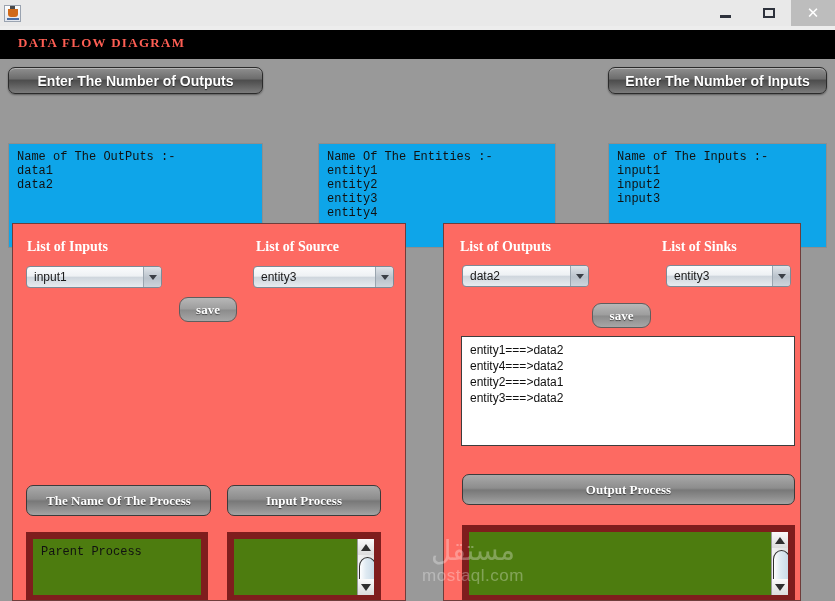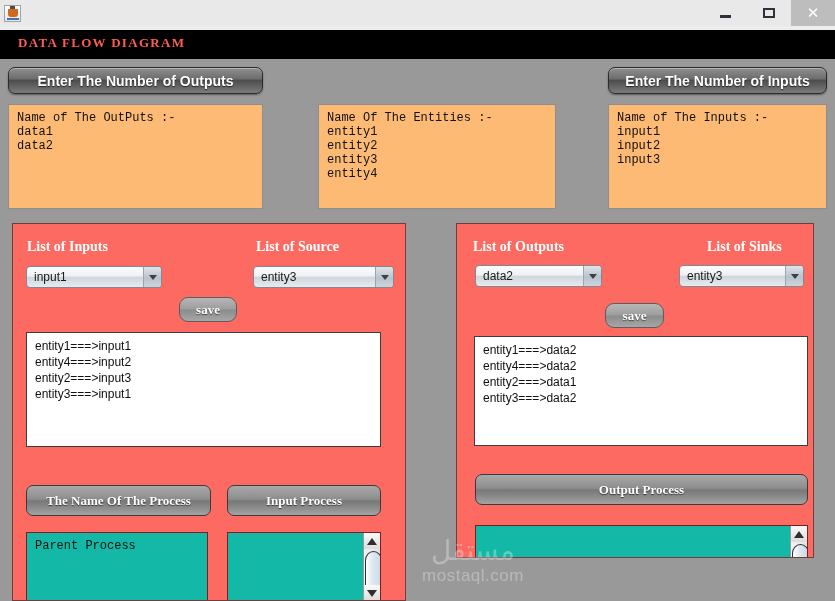--- a/index.html
+++ b/index.html
@@ -123,29 +123,30 @@
     justify-content: center;
     text-shadow: 0 1px 1px rgba(0,0,0,.65);
     box-shadow: inset 0 1px 0 rgba(255,255,255,.35), 0 1px 2px rgba(0,0,0,.4);
     cursor: default;
     user-select: none;
   }
 
   .top-textarea {
     position: absolute;
     box-sizing: border-box;
-    background: #fdba74;
+    background: #0ea5e9;
     border: 1px solid #8e8e8e;
     padding: 6px 8px;
     font-family: "Liberation Mono", monospace;
     font-size: 12px;
     line-height: 14px;
     color: #111111;
     white-space: pre;
     overflow: hidden;
+    margin-top: 39px;
   }
 
   
   .panel {
     position: absolute;
     box-sizing: border-box;
     background: #fd6a62;
     border: 1px solid #6f3d3b;
     overflow: hidden;
   }
@@ -245,22 +246,22 @@
     align-items: center;
     justify-content: center;
     text-shadow: 0 1px 1px rgba(0,0,0,.6);
     cursor: default;
     user-select: none;
   }
 
   .proc-area {
     position: absolute;
     box-sizing: border-box;
-    background: #14b8a6;
-    border: 1px solid #7f1d1d;
+    background: #4d7c0f;
+    border: 7px solid #7f1d1d;
     overflow: hidden;
   }
   .proc-area .proc-text {
     padding: 6px 8px;
     font-family: "Liberation Mono", monospace;
     font-size: 12px;
     line-height: 15px;
     color: #111111;
     white-space: pre;
   }
@@ -390,24 +391,20 @@
 
     <div class="combo" style="left:240px; top:42px; width:141px;">
       <span class="combo-value">entity3</span>
       <span class="combo-arrow">
           <i></i>
         </span>
     </div>
 
     <div class="save-btn" style="left:166px; top:73px; width:58px; height:25px;">save</div>
 
-    <div class="list-area" style="left:13px; top:108px; width:355px; height:115px;">entity1===&gt;input1
-entity4===&gt;input2
-entity2===&gt;input3
-entity3===&gt;input1</div>
 
     <div class="proc-btn" style="left:214px; top:261px; width:154px; height:31px;">Input Process</div>
     <div class="proc-btn" style="left:13px; top:261px; width:185px; height:31px;">The Name Of The Process</div>
 
     <div class="proc-area" style="left:13px; top:308px; width:182px; height:70px;">
       <div class="proc-text">Parent Process</div>
     </div>
 
     <div class="proc-area" style="left:214px; top:308px; width:154px; height:70px;">
       <div class="proc-text"></div>
@@ -416,24 +413,24 @@
             <i class="up-g"></i>
           </div>
         <div class="thumb"></div>
         <div class="arrow down">
             <i class="dn-g"></i>
           </div>
       </div>
     </div>
   </div>
 
-  <div class="panel" style="left:456px; top:223px; width:358px; height:335px;">
+  <div class="panel" style="left:443px; top:223px; width:358px; height:378px;">
 
     <div class="panel-label" style="left:16px; top:15px;">List of  Outputs</div>
-    <div class="panel-label" style="left:218px; top:15px;margin-left:32px;">List of  Sinks</div>
+    <div class="panel-label" style="left:218px; top:15px;">List of  Sinks</div>
 
     <div class="combo" style="left:18px; top:41px; width:127px;">
       <span class="combo-value">data2</span>
       <span class="combo-arrow">
           <i></i>
         </span>
     </div>
 
     <div class="combo" style="left:222px; top:41px; width:125px;">
       <span class="combo-value">entity3</span>

